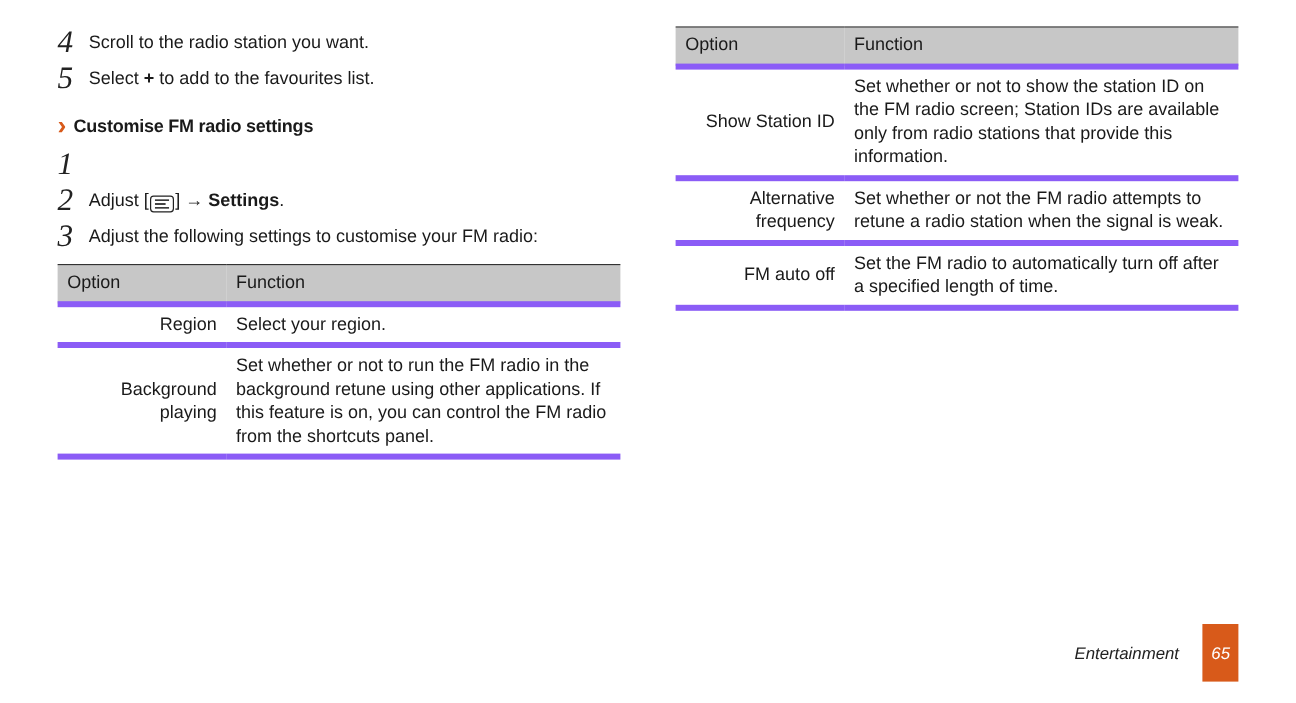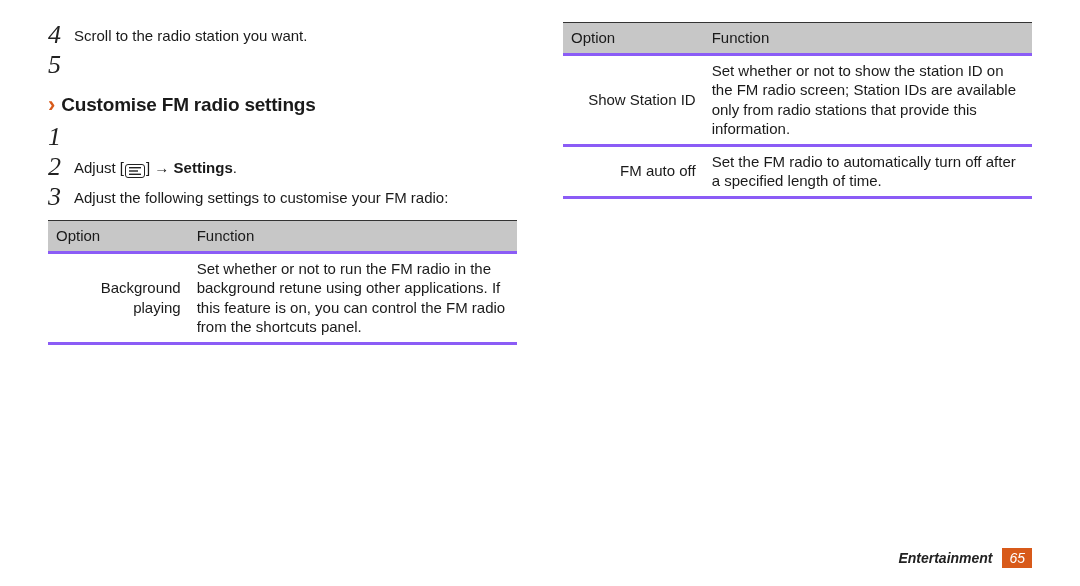--- a/index.html
+++ b/index.html
@@ -55,21 +55,21 @@
     margin: 16px 0 8px 0;
   }
   .chevron {
     color: #d85a1a;
     font-size: 22px;
     font-weight: bold;
     margin-right: 6px;
     line-height: 1;
   }
   .section-title {
-    font-size: 19px;
+    font-size: 15px;
     font-weight: 700;
     letter-spacing: -0.2px;
   }
   .menu-icon {
     display: inline-flex;
     align-items: center;
     justify-content: center;
     border: 1.4px solid #222;
     border-radius: 3px;
     width: 20px;
@@ -84,21 +84,21 @@
   table.opts {
     border-collapse: collapse;
     width: 100%;
     margin-top: 10px;
     font-size: 15px;
   }
   table.opts th, table.opts td {
     text-align: left;
     vertical-align: middle;
     padding: 5px 8px;
-    border-bottom: 3px solid #8b5cf6;
+    border-bottom: 5px solid #8b5cf6;
     line-height: 1.3;
   }
   table.opts thead th {
     background: #c7c7c7;
     font-weight: 400;
     border-top: 1px solid #333;
   }
   table.opts td.optcell {
     width: 30%;
     white-space: normal;
@@ -108,46 +108,48 @@
   .plus { font-weight: 700; }
   .footer {
     position: absolute;
     right: 48px;
     bottom: 18px;
     font-size: 14px;
   }
   .footer .sec {
     font-style: italic;
     color: #222;
-    margin-right: 6px;
-    font-weight: bold;
+    margin-right: 16px;
   }
   .footer .pagebox {
     display: inline-block;
     background: #d85a1a;
     color: #fff;
-    padding: 2px 7px;
+    padding: 16px 7px;
     font-weight: 400;
     font-style: italic;
   }
 </style>
 </head>
 <body>
 
 <div class="page">
 
   <div class="col">
 
     <ol class="num-list">
       <li>
         <span class="num">4</span>
         <span class="li-body">Scroll to the radio station you want.</span>
       </li>
       <li>
         <span class="num">5</span>
+        <span class="li-body">
+          <span>Select </span><span class="plus">+</span><span> to add to the favourites list.</span>
+        </span>
       </li>
     </ol>
 
     <div class="section-head">
       <span class="chevron">›</span>
       <span class="section-title">Customise FM radio settings</span>
     </div>
 
     <ol class="num-list">
       <li>
@@ -173,39 +175,47 @@
 
     <table class="opts">
       <thead>
         <tr>
           <th>Option</th>
           <th>Function</th>
         </tr>
       </thead>
       <tbody>
         <tr>
+          <td class="optcell">Region</td>
+          <td>Select your region.</td>
+        </tr>
+        <tr>
           <td class="optcell">Background playing</td>
           <td>Set whether or not to run the FM radio in the background retune using other applications. If this feature is on, you can control the FM radio from the shortcuts panel.</td>
         </tr>
       </tbody>
     </table>
   </div>
 
   <div class="col">
     <table class="opts" style="margin-top:0">
       <thead>
         <tr>
           <th>Option</th>
           <th>Function</th>
         </tr>
       </thead>
       <tbody>
         <tr>
           <td class="optcell">Show Station ID</td>
           <td>Set whether or not to show the station ID on the FM radio screen; Station IDs are available only from radio stations that provide this information.</td>
+        </tr>
+        <tr>
+          <td class="optcell">Alternative frequency</td>
+          <td>Set whether or not the FM radio attempts to retune a radio station when the signal is weak.</td>
         </tr>
         <tr>
           <td class="optcell">FM auto off</td>
           <td>Set the FM radio to automatically turn off after a specified length of time.</td>
         </tr>
       </tbody>
     </table>
   </div>
 </div>
 

